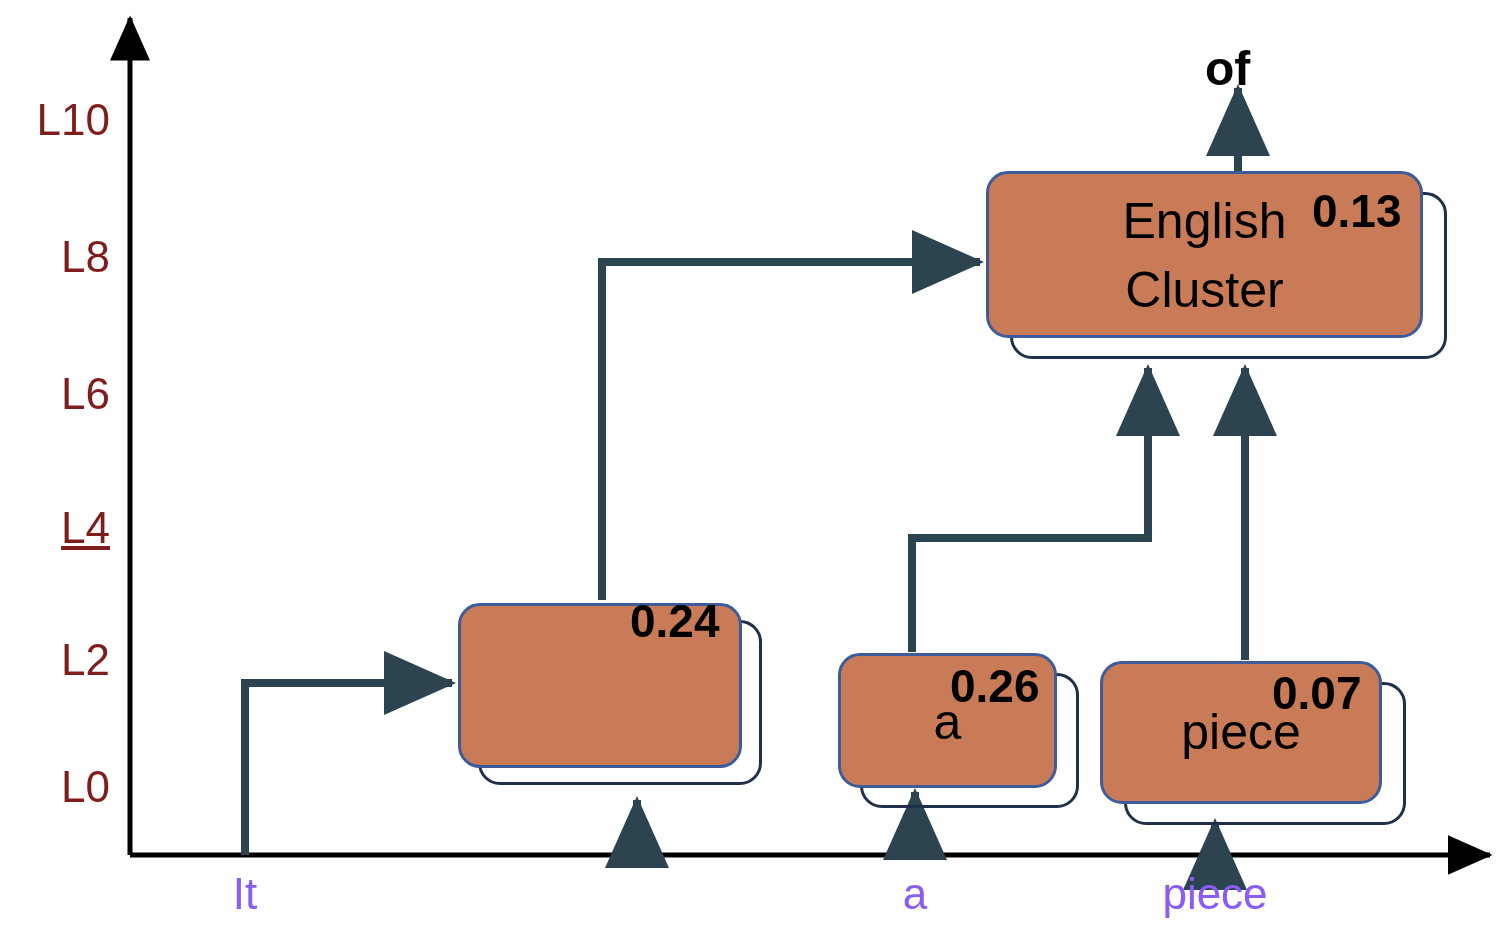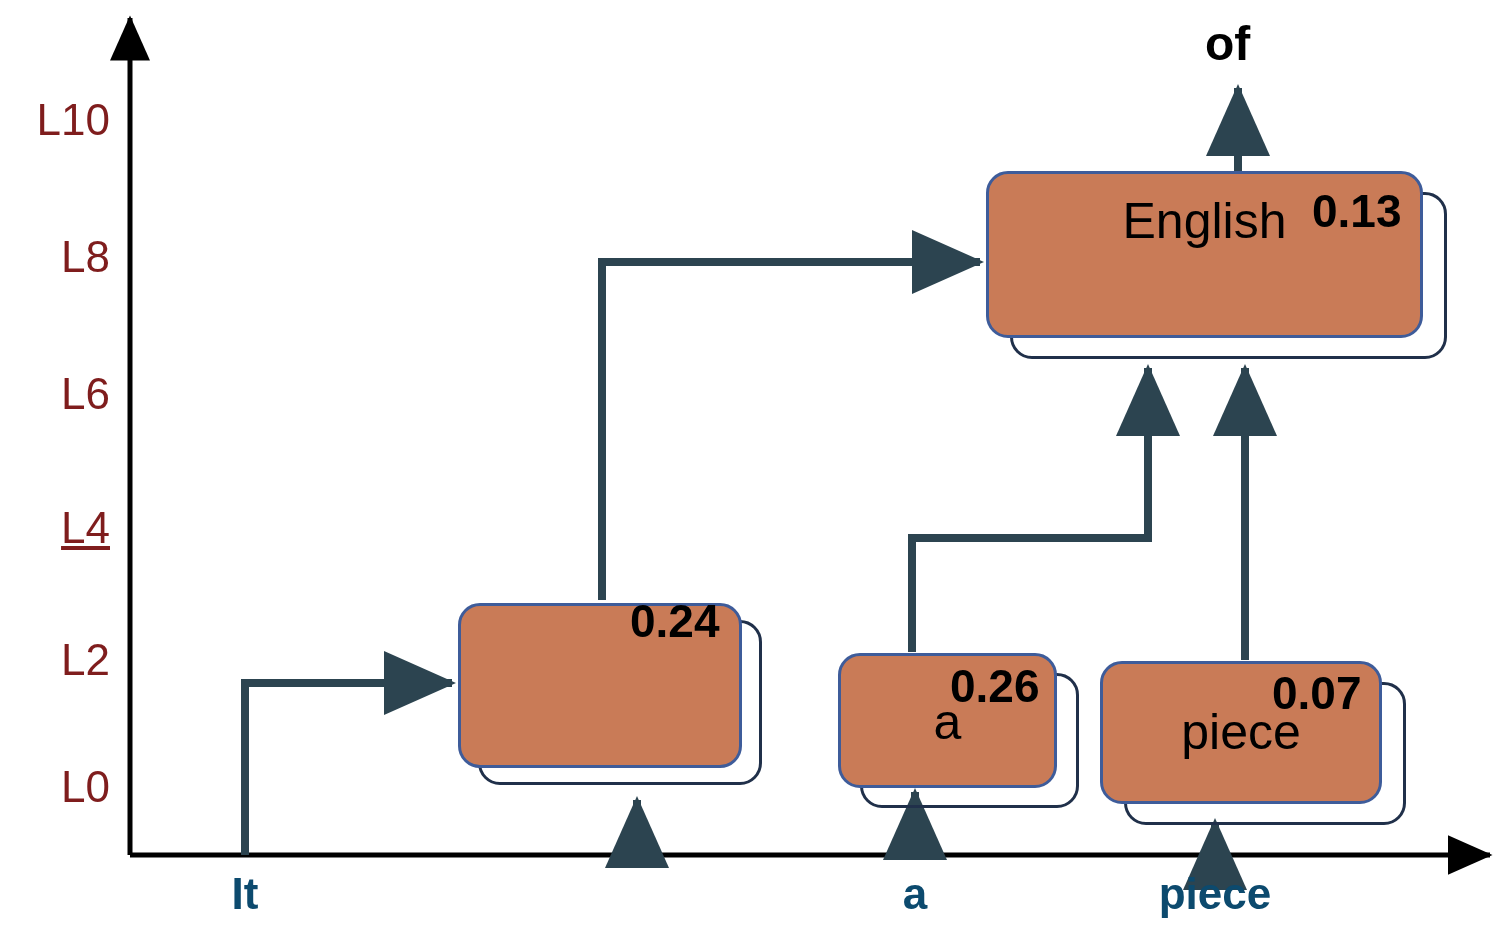--- a/index.html
+++ b/index.html
@@ -31,22 +31,22 @@
     font-weight: 400;
     color: #7f1d1d;
     text-align: right;
     white-space: nowrap;
     line-height: 1;
   }
   .x-tick-label {
     position: absolute;
     font-family: "Liberation Sans", sans-serif;
     font-size: 44px;
-    font-weight: 700;
-    color: #0c4a6e;
+    font-weight: 400;
+    color: #8b5cf6;
     text-align: center;
     white-space: nowrap;
     line-height: 1;
   }
   .node-box {
     position: absolute;
     box-sizing: border-box;
     border-radius: 22px;
     background: #C97B57;
     border: 3px solid #3E5C9A;
@@ -78,20 +78,21 @@
     line-height: 1;
   }
   .output-token {
     position: absolute;
     font-family: "Liberation Sans", sans-serif;
     font-size: 48px;
     font-weight: 700;
     color: #000000;
     white-space: nowrap;
     line-height: 1;
+    margin-top: 25px;
   }
 </style>
 </head>
 <body>
 
 <div id="canvas">
 
   <svg id="svg-layer" viewBox="0 0 1508 926">
     <defs>
       <marker id="arrowhead" markerWidth="10" markerHeight="8" refX="8.5" refY="4" orient="auto" markerUnits="strokeWidth">
@@ -144,17 +145,18 @@
   <div class="node-score" style="left:950px; top:663px;">0.26</div>
 
   <div class="node-shadow" style="left:1124px; top:682px; width:282px; height:143px;"></div>
   <div class="node-box" style="left:1100px; top:661px; width:282px; height:143px;"></div>
   <div class="node-label" style="left:1100px; top:707px; width:282px;">piece</div>
   <div class="node-score" style="left:1272px; top:670px;">0.07</div>
 
   <div class="node-shadow" style="left:1010px; top:192px; width:437px; height:167px;"></div>
   <div class="node-box" style="left:986px; top:171px; width:437px; height:167px;"></div>
   <div class="node-label" style="left:986px; top:196px; width:437px;">English</div>
+  <div class="node-label" style="left:986px; top:265px; width:437px;">Cluster</div>
   <div class="node-score" style="left:1312px; top:188px;">0.13</div>
 
   <div class="output-token" style="left:1205px; top:20px;">of</div>
 
 </div>
 
 </body></html>

